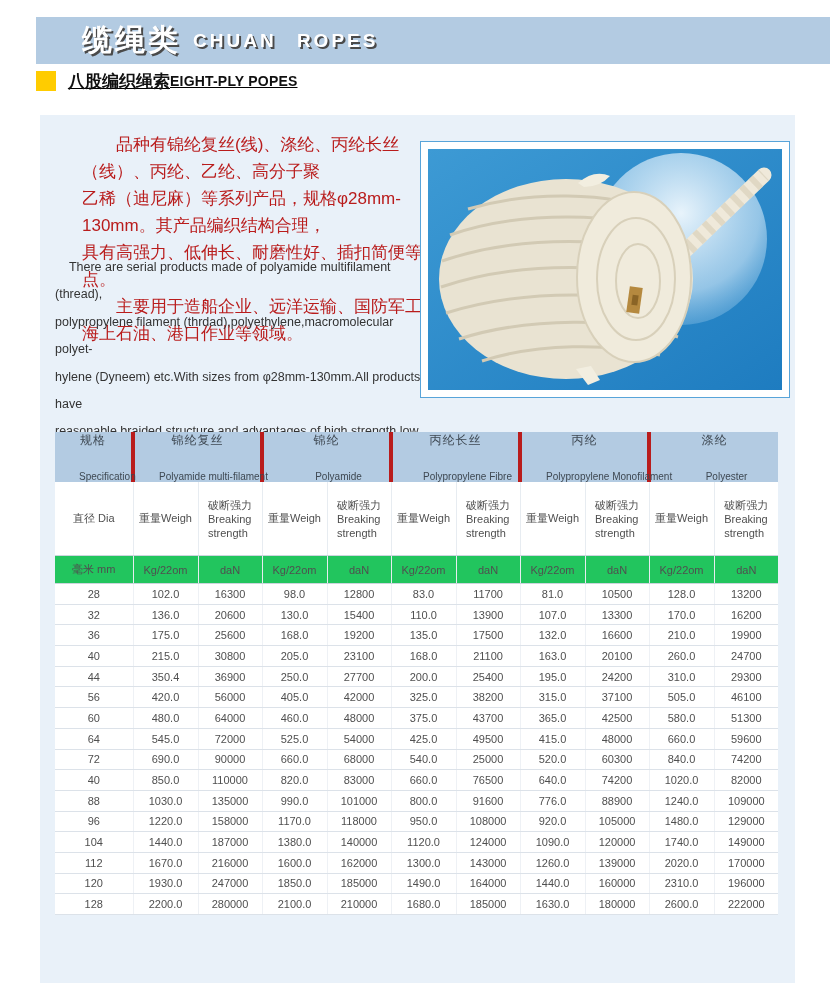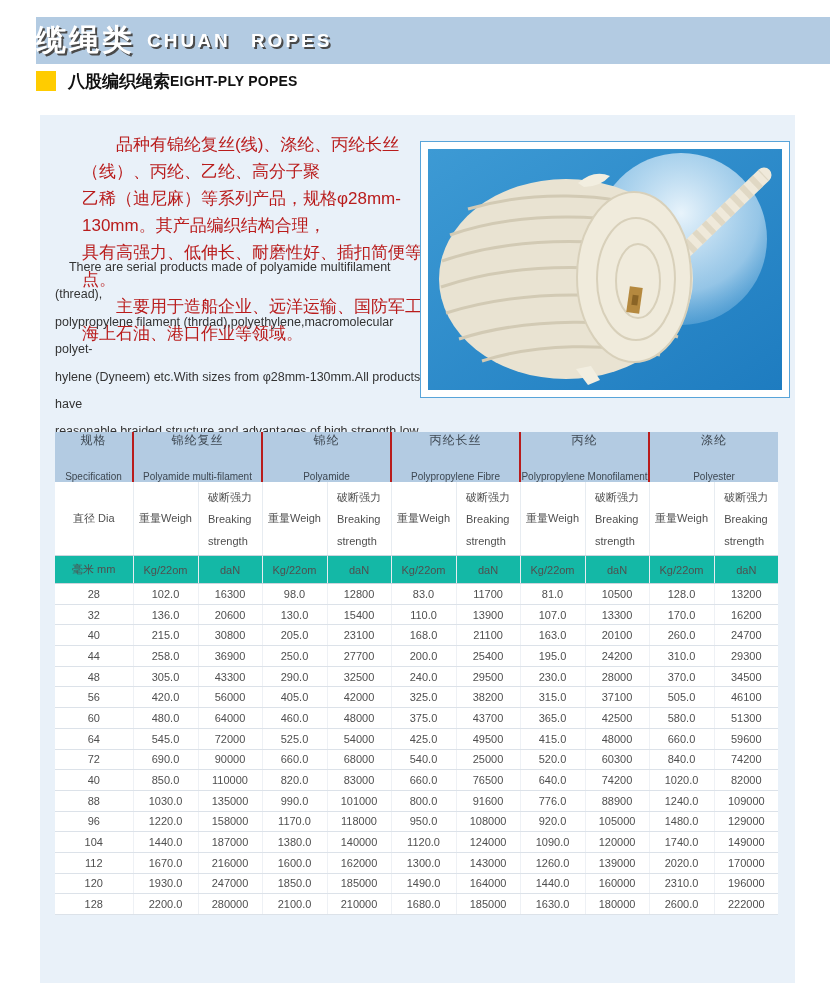--- a/index.html
+++ b/index.html
@@ -5,32 +5,32 @@
   html,body{margin:0;padding:0;}
   body{
     width:830px;height:1000px;position:relative;overflow:hidden;
     background:#ffffff;
     font-family:"Liberation Sans","DejaVu Sans",sans-serif;
   }
   
   .banner{
     position:absolute;left:36px;top:17px;right:0;height:47px;
     background:var(--banner-bg,#b3cbe2);
-    display:flex;align-items:center;box-sizing:border-box;
+    display:flex;align-items:center;padding-left:46px;box-sizing:border-box;
   }
   .banner-zh{
     font-size:30px;font-weight:bold;color:#fff;letter-spacing:3px;
     text-shadow:2px 2px 0 #4a4a4a;
   }
   .banner-en{
     font-size:19px;font-weight:bold;color:#fff;margin-left:12px;
     letter-spacing:3px;word-spacing:12px;text-shadow:2px 2px 0 #4a4a4a;
   }
   
-  .section-head{position:absolute;left:36px;top:70px;height:22px;display:flex;align-items:center;}
+  .section-head{position:absolute;left:36px;top:70px;height:22px;display:flex;align-items:center;text-decoration:underline;}
   .section-marker{width:20px;height:20px;background:var(--accent-yellow,#ffcc00);}
   .section-zh{font-size:17px;font-weight:bold;color:#101010;margin-left:12px;}
   .section-en{font-size:14px;font-weight:bold;color:#101010;letter-spacing:0.2px;}
   
   .panel{
     position:absolute;left:40px;top:115px;width:755px;height:868px;
     background:var(--panel-bg,#e9f1f9);
   }
   
   .intro-zh{
@@ -49,33 +49,33 @@
   .photo-frame svg{display:block;width:100%;height:100%;}
   
   table.spec{
     position:absolute;left:55px;top:432px;width:723px;
     border-collapse:collapse;table-layout:fixed;
     font-size:11px;color:#4f4f4f;
   }
   table.spec th,table.spec td{font-weight:normal;text-align:center;padding:0;vertical-align:middle;}
   tr.grp-row th{
     background:var(--table-header-bg,#b3cbe2);height:48px;
-    border-right:2px solid #b91c1c;
+    border-right:4px solid #b91c1c;
   }
   tr.grp-row th:last-child{border-right:none;}
   .g-zh{font-size:12px;color:#3e4852;letter-spacing:1px;}
-  .g-en{font-size:10px;color:#3e4852;margin-top:22px;white-space:nowrap;}
+  .g-en{font-size:10px;color:#3e4852;margin-top:22px;white-space:nowrap;padding-left:24px;}
   tr.sub-row th{
     background:#fff;height:73px;
     border-right:1px solid #e7ecf1;border-bottom:1px solid #ccd5dd;
   }
   tr.sub-row th:last-child{border-right:none;}
-  .strength-lines{white-space:pre-line;display:inline-block;text-align:left;line-height:22px;font-size:11px;}
+  .strength-lines{white-space:pre-line;display:inline-block;text-align:left;line-height:14px;font-size:11px;}
   tr.unit-row th{
-    background:#14b8a6;height:27px;
+    background:#22c55e;height:27px;
     border-right:1px solid #e7ecf1;border-bottom:1px solid #ccd5dd;
   }
   tr.unit-row th:last-child{border-right:none;}
   table.spec tbody td{
     background:#fff;height:19.7px;
     border-right:1px solid #eef1f5;border-bottom:1px solid #dce2e9;
   }
   table.spec tbody td:last-child{border-right:none;}
 </style>
 </head>
@@ -245,57 +245,57 @@
         <td>130.0</td>
         <td>15400</td>
         <td>110.0</td>
         <td>13900</td>
         <td>107.0</td>
         <td>13300</td>
         <td>170.0</td>
         <td>16200</td>
       </tr>
       <tr>
+        <td>36</td>
+        <td>175.0</td>
+        <td>25600</td>
+        <td>168.0</td>
+        <td>19200</td>
+        <td>135.0</td>
+        <td>17500</td>
+        <td>132.0</td>
+        <td>16600</td>
+        <td>210.0</td>
+        <td>19900</td>
+      </tr>
+      <tr>
         <td>40</td>
         <td>215.0</td>
         <td>30800</td>
         <td>205.0</td>
         <td>23100</td>
         <td>168.0</td>
         <td>21100</td>
         <td>163.0</td>
         <td>20100</td>
         <td>260.0</td>
         <td>24700</td>
       </tr>
       <tr>
         <td>44</td>
-        <td>258.0</td>
+        <td>350.4</td>
         <td>36900</td>
         <td>250.0</td>
         <td>27700</td>
         <td>200.0</td>
         <td>25400</td>
         <td>195.0</td>
         <td>24200</td>
         <td>310.0</td>
         <td>29300</td>
-      </tr>
-      <tr>
-        <td>48</td>
-        <td>305.0</td>
-        <td>43300</td>
-        <td>290.0</td>
-        <td>32500</td>
-        <td>240.0</td>
-        <td>29500</td>
-        <td>230.0</td>
-        <td>28000</td>
-        <td>370.0</td>
-        <td>34500</td>
       </tr>
       <tr>
         <td>56</td>
         <td>420.0</td>
         <td>56000</td>
         <td>405.0</td>
         <td>42000</td>
         <td>325.0</td>
         <td>38200</td>
         <td>315.0</td>

